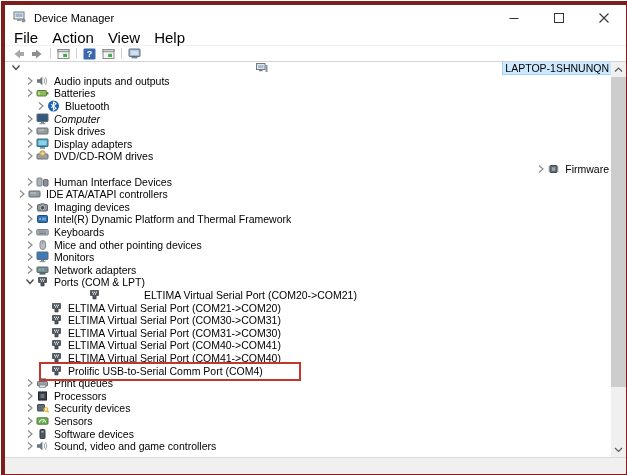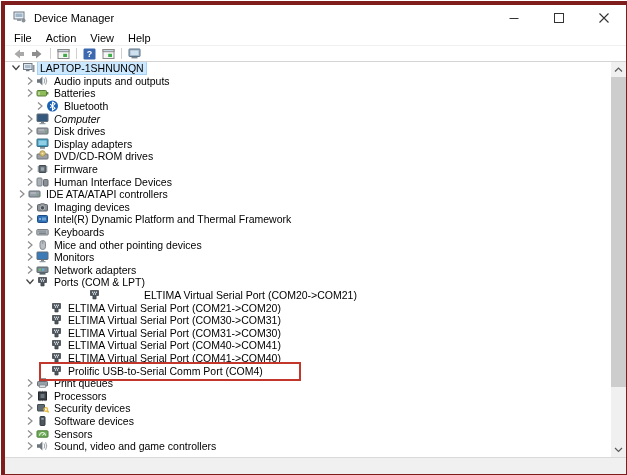--- a/index.html
+++ b/index.html
@@ -6,21 +6,21 @@
   body{width:627px;height:475px;font-family:"Liberation Sans","DejaVu Sans",sans-serif;-webkit-font-smoothing:antialiased;}
   .window{width:621px;height:469px;margin:1px;border:4px solid #7f1d1d;background:#7dd3fc;position:relative;overflow:hidden;}
   
   .titlebar{height:25px;display:flex;align-items:center;background:#fff;padding-left:8px;}
   .app-icon{width:15px;height:14px;flex:none;}
   .title{font-size:11px;color:#000;margin-left:6px;flex:1;}
   .caption-buttons{display:flex;height:25px;}
   .cap-btn{width:45px;height:25px;display:flex;align-items:center;justify-content:center;cursor:default;}
   
   .menubar{height:16px;display:flex;align-items:center;padding-left:2px;background:#fff;border-bottom:1px solid #f0f0f0;box-sizing:border-box;}
-  .menu-item{font-size:11px;color:#000;padding:0 7px;}
+  .menu-item{font-size:15px;color:#000;padding:0 7px;}
   
   .toolbar{height:16px;display:flex;align-items:center;padding-left:4px;background:#fff;border-bottom:1px solid #d4d4d4;box-sizing:border-box;}
   .tb-icon{width:15px;height:13px;display:flex;align-items:center;justify-content:center;margin:0 2px;}
   .tb-sep{width:1px;height:11px;background:#d0d0d0;margin:0 3px;}
   
   .content{position:absolute;top:57px;left:0;right:0;bottom:17px;background:#fff;}
   .tree{position:absolute;left:0;top:0;right:15px;bottom:0;overflow:hidden;background:#fff;}
   .row{display:flex;align-items:center;height:12.6px;font-size:10.5px;color:#000;white-space:nowrap;}
   .chev{width:13px;height:12px;flex:none;display:flex;align-items:center;justify-content:center;}
   .ticon{width:13px;height:12px;flex:none;display:flex;align-items:center;justify-content:center;margin-right:3px;}
@@ -116,21 +116,21 @@
         <svg width="13" height="12" viewBox="0 0 13 12">
           <rect x="1" y="1" width="11" height="7.5" rx="0.5" fill="#9fb6c8" stroke="#5c7387" stroke-width="1"></rect>
           <rect x="2.5" y="2.5" width="8" height="4.5" fill="#cfe0ee"></rect>
           <rect x="3.5" y="9" width="6" height="1.4" fill="#7c868f"></rect>
         </svg>
       </span>
     </div>
 
   <div class="content">
     <div class="tree" id="tree">
-        <div class="row selected" style="padding-left: 4px;">
+        <div class="row selected" style="padding-left: 4px; justify-content: space-between;">
           <span class="chev">
             <svg width="10" height="8" viewBox="0 0 10 8">
               <path d="M1.5 1.5 L5 5.5 L8.5 1.5" fill="none" stroke="#404040" stroke-width="1.2"></path>
             </svg>
           </span>
           <span class="ticon">
             <svg width="13" height="12" viewBox="0 0 13 12">
               <rect x="1.5" y="1.5" width="8.5" height="6" fill="#dfe8ef" stroke="#707a84" stroke-width="1"></rect>
               <rect x="3" y="3" width="5.5" height="3" fill="#a9bccb"></rect>
               <rect x="4" y="8" width="3.5" height="1.2" fill="#707a84"></rect>
@@ -161,21 +161,21 @@
           </span>
           <span class="ticon">
             <svg width="13" height="12" viewBox="0 0 13 12">
               <rect x="1" y="3.5" width="9.5" height="5.5" rx="1" fill="#8fbc5a" stroke="#5a7f3a" stroke-width="1"></rect>
               <rect x="10.8" y="5" width="1.6" height="2.5" fill="#5a7f3a"></rect>
               <line x1="3" y1="5" x2="3" y2="8" stroke="#ffffff" stroke-width="1" opacity="0.7"></line>
             </svg>
           </span>
           <span class="label">Batteries</span>
         </div>
-        <div class="row" style="padding-left: 28px;">
+        <div class="row" style="padding-left: 18px; margin-left: 11px;">
           <span class="chev">
             <svg width="8" height="10" viewBox="0 0 8 10">
               <path d="M2 1.5 L6 5 L2 8.5" fill="none" stroke="#8c8c8c" stroke-width="1.2"></path>
             </svg>
           </span>
           <span class="ticon">
             <svg width="13" height="12" viewBox="0 0 13 12">
               <circle cx="6.5" cy="6" r="5.5" fill="#1b62b5"></circle>
               <path d="M6.5 1.8 V10.2 L9 8.2 L4.2 4.2 M4.2 7.8 L9 3.8 L6.5 1.8" fill="none" stroke="#ffffff" stroke-width="1.1"></path>
             </svg>
@@ -235,21 +235,21 @@
           </span>
           <span class="ticon">
             <svg width="13" height="12" viewBox="0 0 13 12">
               <rect x="1" y="4" width="11" height="5" rx="0.8" fill="#9aa0a6" stroke="#6b7075" stroke-width="1"></rect>
               <circle cx="6.5" cy="3.5" r="2.8" fill="#d9c275" stroke="#a08c4a" stroke-width="0.8"></circle>
               <circle cx="6.5" cy="3.5" r="0.8" fill="#f4ecd2"></circle>
             </svg>
           </span>
           <span class="label">DVD/CD-ROM drives</span>
         </div>
-        <div class="row" style="padding-left: 18px;">
+        <div class="row" style="padding-left: 18px; justify-content: flex-end;">
           <span class="chev">
             <svg width="8" height="10" viewBox="0 0 8 10">
               <path d="M2 1.5 L6 5 L2 8.5" fill="none" stroke="#8c8c8c" stroke-width="1.2"></path>
             </svg>
           </span>
           <span class="ticon">
             <svg width="13" height="12" viewBox="0 0 13 12">
               <rect x="3" y="2.5" width="7" height="7" rx="0.5" fill="#5f6a72" stroke="#434c53" stroke-width="1"></rect>
               <path d="M3 4 H1.5 M3 6 H1.5 M3 8 H1.5 M10 4 H11.5 M10 6 H11.5 M10 8 H11.5" stroke="#7d868d" stroke-width="1"></path>
               <rect x="4.8" y="4.3" width="3.4" height="3.4" fill="#9aa6ae"></rect>
@@ -537,40 +537,40 @@
           <span class="label">Security devices</span>
         </div>
         <div class="row" style="padding-left: 18px;">
           <span class="chev">
             <svg width="8" height="10" viewBox="0 0 8 10">
               <path d="M2 1.5 L6 5 L2 8.5" fill="none" stroke="#8c8c8c" stroke-width="1.2"></path>
             </svg>
           </span>
           <span class="ticon">
             <svg width="13" height="12" viewBox="0 0 13 12">
-              <rect x="4" y="1.5" width="5" height="9" rx="0.8" fill="#4e575f" stroke="#353c42" stroke-width="1"></rect>
-              <rect x="5.3" y="3" width="2.4" height="1.6" fill="#9aa6ae"></rect>
-            </svg>
-          </span>
-          <span class="label">Software devices</span>
-        </div>
-        <div class="row" style="padding-left: 18px;">
-          <span class="chev">
-            <svg width="8" height="10" viewBox="0 0 8 10">
-              <path d="M2 1.5 L6 5 L2 8.5" fill="none" stroke="#8c8c8c" stroke-width="1.2"></path>
-            </svg>
-          </span>
-          <span class="ticon">
-            <svg width="13" height="12" viewBox="0 0 13 12">
               <rect x="1" y="2.8" width="11" height="6.4" rx="0.8" fill="#6fae58" stroke="#4c7c3a" stroke-width="1"></rect>
               <path d="M3.5 7.5 A3 3 0 0 1 9.5 7.5" fill="none" stroke="#ffffff" stroke-width="1"></path>
               <line x1="6.5" y1="7.5" x2="8" y2="5.8" stroke="#ffffff" stroke-width="0.9"></line>
             </svg>
           </span>
           <span class="label">Sensors</span>
+        </div>
+        <div class="row" style="padding-left: 18px;">
+          <span class="chev">
+            <svg width="8" height="10" viewBox="0 0 8 10">
+              <path d="M2 1.5 L6 5 L2 8.5" fill="none" stroke="#8c8c8c" stroke-width="1.2"></path>
+            </svg>
+          </span>
+          <span class="ticon">
+            <svg width="13" height="12" viewBox="0 0 13 12">
+              <rect x="4" y="1.5" width="5" height="9" rx="0.8" fill="#4e575f" stroke="#353c42" stroke-width="1"></rect>
+              <rect x="5.3" y="3" width="2.4" height="1.6" fill="#9aa6ae"></rect>
+            </svg>
+          </span>
+          <span class="label">Software devices</span>
         </div>
         <div class="row" style="padding-left: 18px;">
           <span class="chev">
             <svg width="8" height="10" viewBox="0 0 8 10">
               <path d="M2 1.5 L6 5 L2 8.5" fill="none" stroke="#8c8c8c" stroke-width="1.2"></path>
             </svg>
           </span>
           <span class="ticon">
             <svg width="13" height="12" viewBox="0 0 13 12">
               <path d="M1 4.2 H3.6 L6.4 1.6 V10.4 L3.6 7.8 H1 Z" fill="#6e767d"></path>

